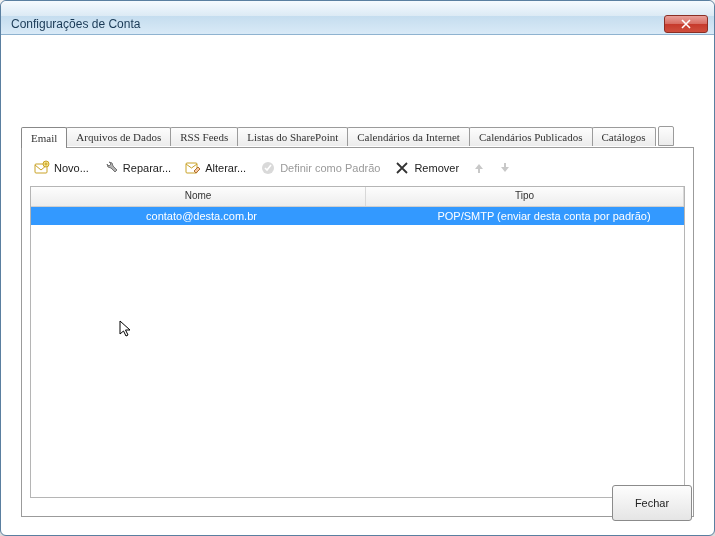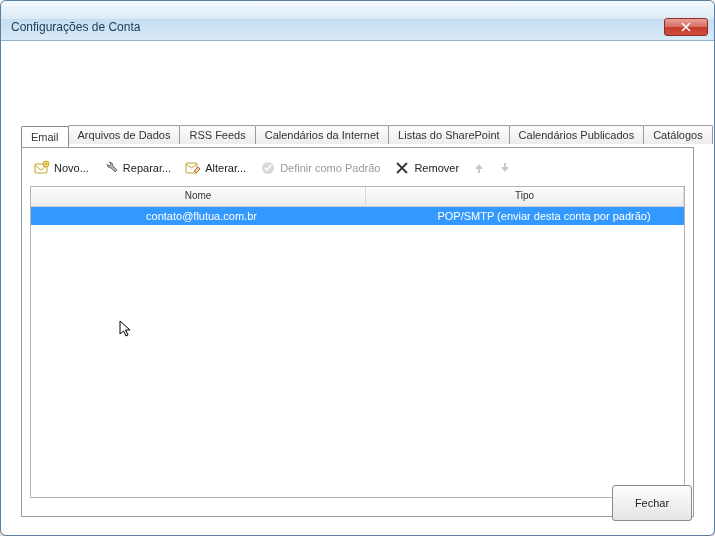--- a/index.html
+++ b/index.html
@@ -14,21 +14,21 @@
   .window {
     width: 715px;
     height: 536px;
     border: 1px solid #5a7fa0;
     border-radius: 6px;
     background: #fff;
     position: relative;
     box-shadow: 0 4px 14px rgba(0,0,0,0.35);
   }
   .titlebar {
-    height: 40px;
+    height: 34px;
     background: linear-gradient(to bottom, #f5fafe 0%, #dceaf5 45%, #c5ddef 46%, #d9eaf7 100%);
     border-bottom: 1px solid #8fb3d0;
     border-radius: 6px 6px 0 0;
     display: flex;
     align-items: center;
     padding: 12px 6px 0 10px;
     color: #1a3a56;
   }
   .titlebar .title {
     flex: 1;
@@ -65,23 +65,24 @@
     font-size: 11px;
     color: #333;
     padding-left: 10px;
   }
   .inner {
     position: absolute;
     top: 96px; left: 20px; right: 20px; bottom: 14px;
   }
   .tabs {
     display: flex;
-    align-items: flex-start;
+    align-items: center;
     height: 22px;
     position: relative;
+    font-family: Liberation Serif, serif;
   }
   .tab {
     border: 1px solid #9b9b9b;
     border-bottom: none;
     background: linear-gradient(to bottom, #fdfdfd, #ececec);
     padding: 3px 9px;
     font-size: 11px;
     color: #333;
     border-radius: 2px 2px 0 0;
     margin-right: -1px;
@@ -222,22 +223,22 @@
     </div>
   </div>
 
   <div class="content">
 
     <div class="inner">
       <div class="tabs">
         <div class="tab active">Email</div>
         <div class="tab">Arquivos de Dados</div>
         <div class="tab">RSS Feeds</div>
+        <div class="tab">Listas do SharePoint</div>
         <div class="tab">Calendários da Internet</div>
-        <div class="tab">Listas do SharePoint</div>
         <div class="tab">Calendários Publicados</div>
         <div class="tab">Catálogos</div>
         <div class="tab-scroll">
           <div class="tab-arrow">
             
           </div>
 
         </div>
       </div>
 
@@ -301,21 +302,21 @@
           </div>
         </div>
 
         <div class="listview">
           <div class="list-header">
             <div class="col col-name">Nome</div>
             <div class="col col-type">Tipo</div>
           </div>
           <div class="list-body">
             <div class="row selected">
-              <div class="rc-name">contato@flutua.com.br</div>
+              <div class="rc-name">contato@desta.com.br</div>
               <div class="rc-type">POP/SMTP (enviar desta conta por padrão)</div>
             </div>
             <svg class="cursor" viewBox="0 0 16 20">
               <path d="M1 1 L1 14 L4.5 11 L7 16 L9 15 L6.5 10 L11 10 Z" fill="#fff" stroke="#000" stroke-width="1"></path>
             </svg>
           </div>
         </div>
       </div>
     </div>
 

